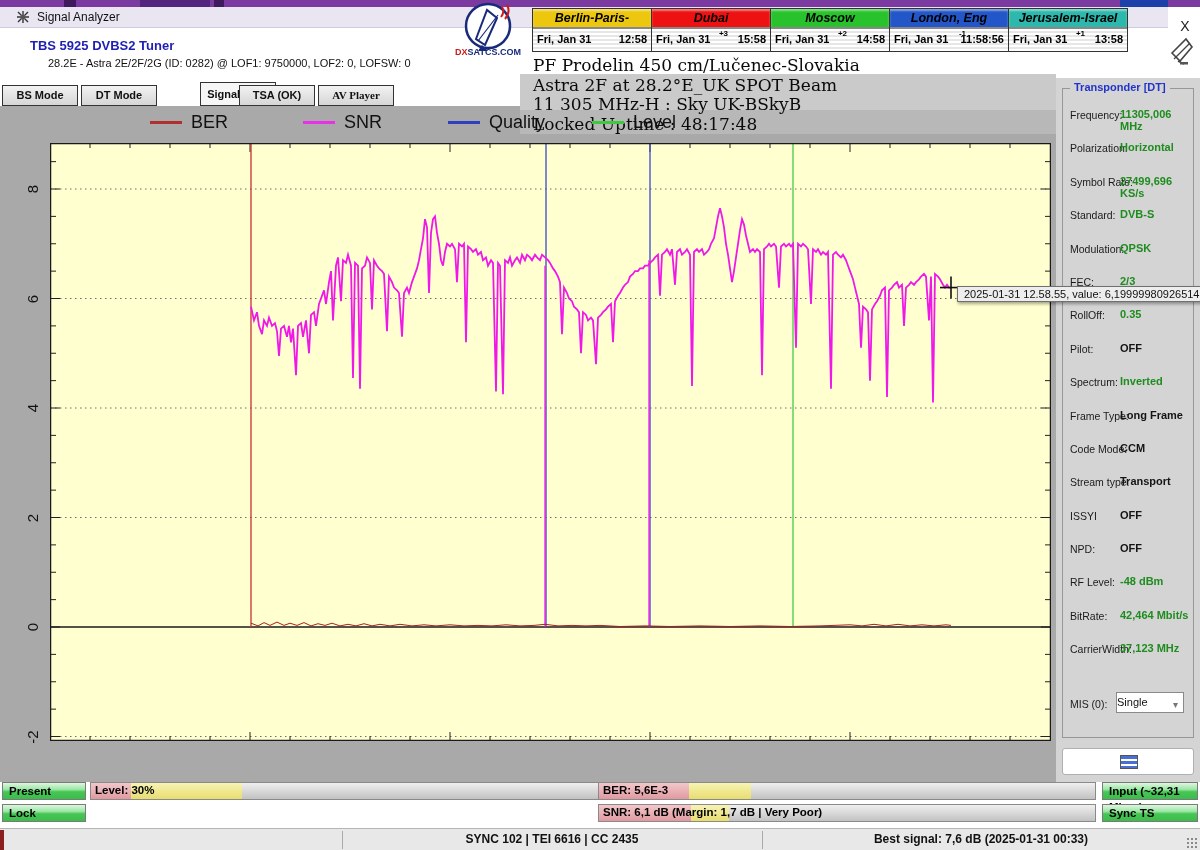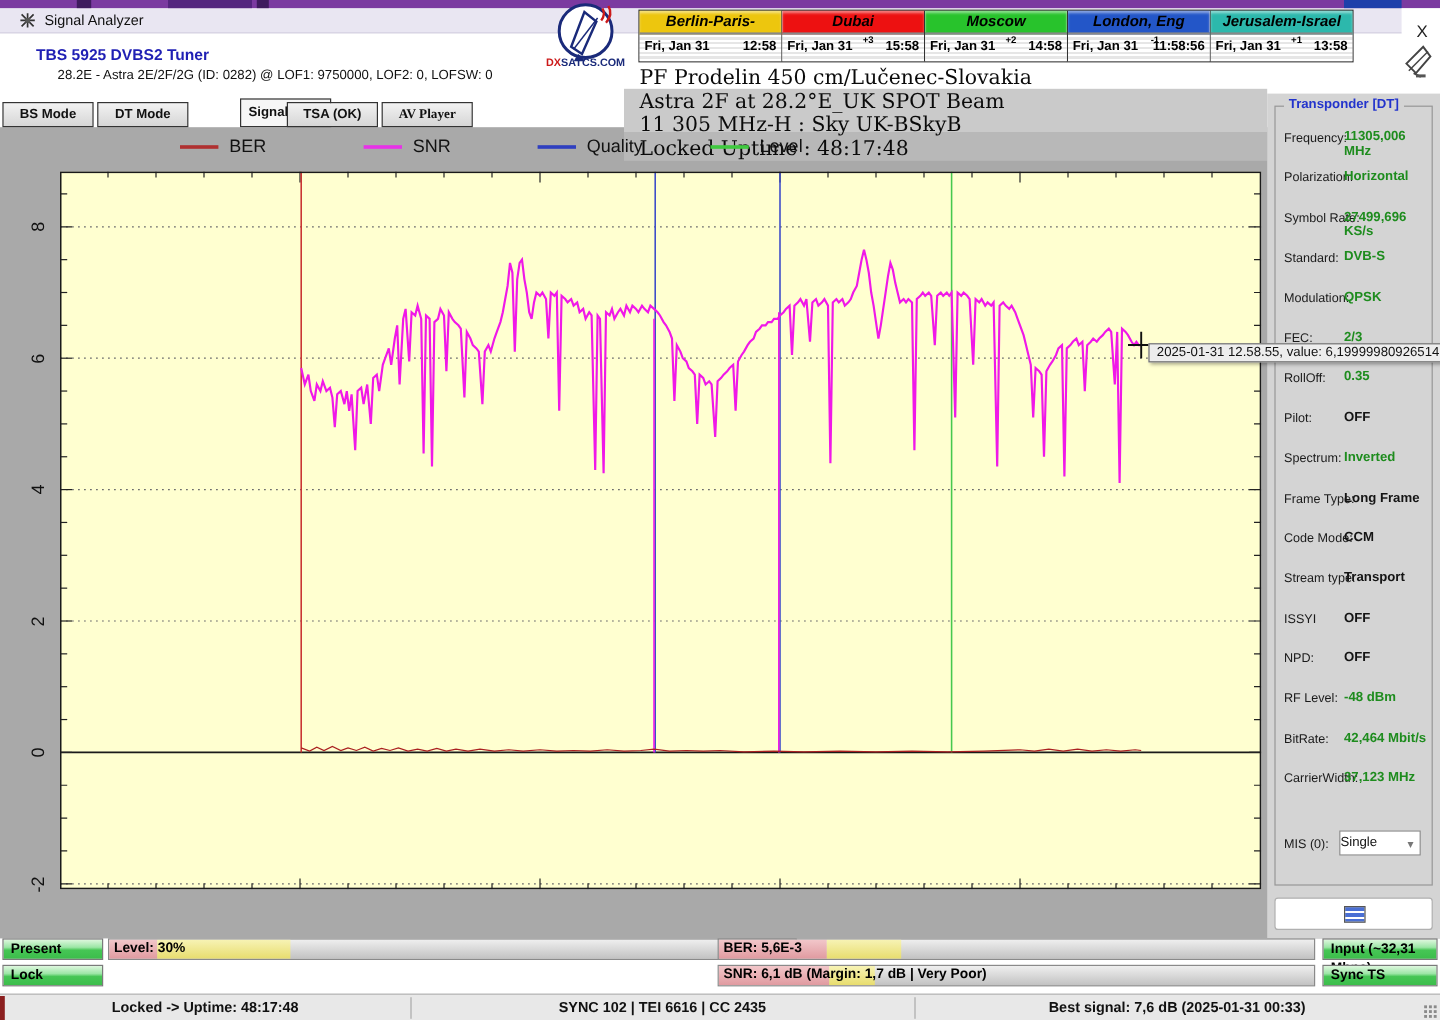--- a/index.html
+++ b/index.html
@@ -39,21 +39,21 @@
   .serif-block { position:absolute; left:533px; top:56px; font-family:"DejaVu Serif", serif; font-size:17px; color:#0a0a0a; line-height:19.5px; }
 
   
   #tabs { position:absolute; left:2px; top:82px; height:24px; }
   .tab { position:absolute; bottom:0; height:21px; width:76px; border:1px solid #333; background:linear-gradient(180deg,#f2f2f2,#d6d6d6); font-size:11px; font-weight:bold; color:#111; text-align:center; line-height:19px; cursor:default; }
   .tab.active { height:24px; background:#f6f6f6; line-height:22px; }
 
   
   .legend-item { position:absolute; top:112px; height:20px; display:flex; align-items:center; }
   .legend-dash { width:32px; height:3px; margin-right:9px; }
-  .legend-label { font-size:15px; color:#111;text-align:center; }
+  .legend-label { font-size:18px; color:#111;text-align:center; }
 
   
   #chart-wrap { position:absolute; left:50px; top:143px; width:1001px; height:598px; }
   #chart-svg { display:block; }
   .ylab { position:absolute; width:22px; height:18px; font-size:15px; color:#111; text-align:center; transform:rotate(-90deg); }
 
   .tooltip { position:absolute; left:957px; top:286px; background:#ededed; border:1px solid #707070; padding:1px 6px; font-size:11px; color:#111; white-space:nowrap; box-shadow:1px 2px 3px rgba(0,0,0,.35); z-index:50; }
 
   
   .groupbox { position:absolute; left:1062px; top:88px; width:132px; height:650px; border:1px solid #979797; }
@@ -439,21 +439,20 @@
     <div class="pseg pink" style="left: 0px; width: 92px;"></div>
     <div class="pseg yellow" style="left: 92px; width: 38px;"></div>
     <span class="plabel">SNR: 6,1 dB (Margin: 1,7 dB | Very Poor)</span>
   </div>
 
   <div class="badge" style="left:1102px; top:782px; width:96px;">Input (~32,31 Mbps)</div>
   <div class="badge" style="left:1102px; top:804px; width:96px;">Sync TS</div>
 
   <div class="statusbar">
     <div class="sb-red"></div>
-    <div class="sb-sec" style="left:0; width:342px;">Locked -&gt; Uptime: 48:17:48</div>
     <div class="sb-div" style="left:342px;"></div>
     <div class="sb-sec" style="left:342px; width:420px;">SYNC 102 | TEI 6616 | CC 2435</div>
     <div class="sb-div" style="left:762px;"></div>
     <div class="sb-sec" style="left:762px; width:438px;">Best signal: 7,6 dB (2025-01-31 00:33)</div>
     <div class="grip"></div>
   </div>
 
 </div>
 
 </body></html>

